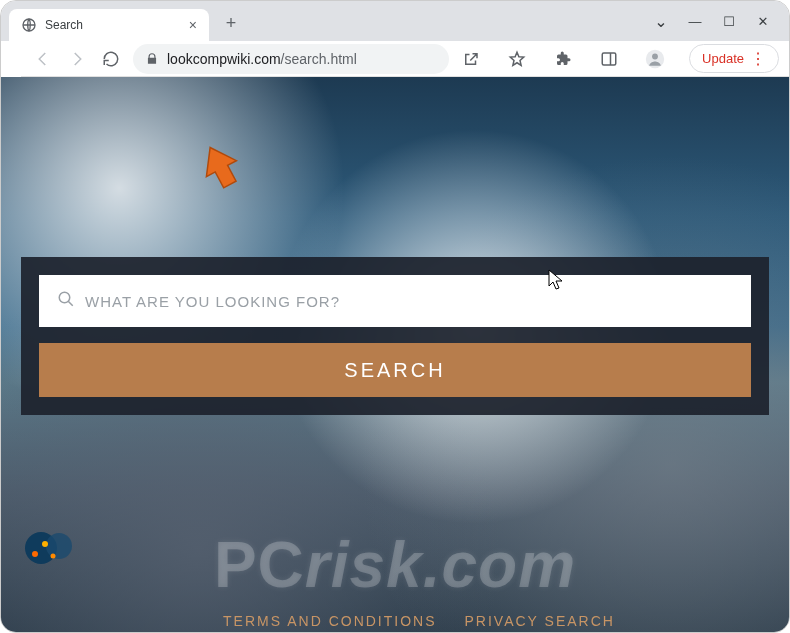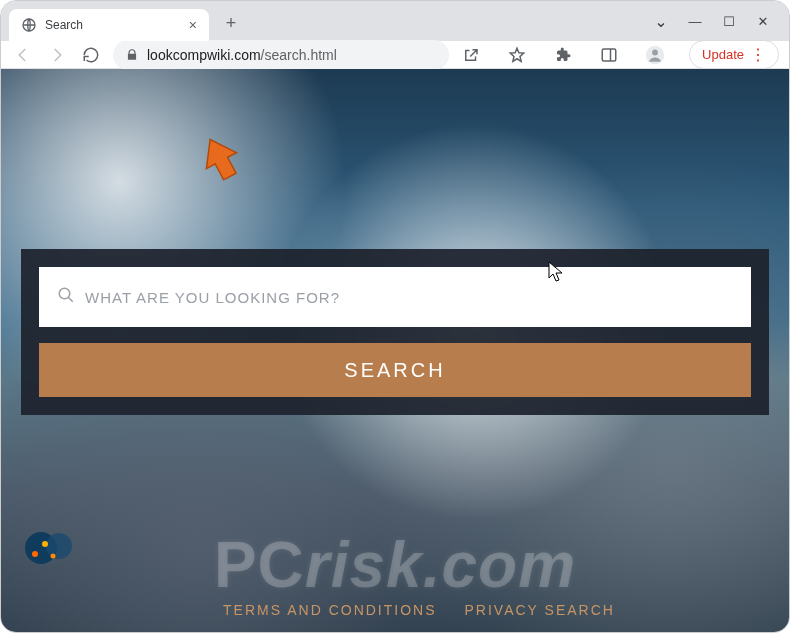--- a/index.html
+++ b/index.html
@@ -13,21 +13,21 @@
 .tab { background: #fff; border-radius: 8px 8px 0 0; padding: 8px 12px; display: flex; align-items: center; gap: 8px; min-width: 200px; position: relative; }
 .tab-favicon { width: 16px; height: 16px; display: flex; align-items: center; justify-content: center; color: #5f6368; }
 .tab-title { font-size: 12px; color: #3c4043; }
 .tab-close { margin-left: auto; font-size: 14px; color: #5f6368; cursor: pointer; }
 .new-tab { width: 28px; height: 28px; display: flex; align-items: center; justify-content: center; font-size: 18px; color: #5f6368; margin-left: 8px; margin-bottom: 4px; cursor: pointer; }
 .window-controls { margin-left: auto; display: flex; gap: 18px; margin-bottom: 10px; padding-right: 10px; align-items: center; }
 .win-ctrl { font-size: 13px; color: #3c4043; cursor: pointer; width: 16px; text-align: center; }
 .chev { font-size: 16px; }
 
 
-.toolbar { height: 28px; background: #fff; display: flex; align-items: center; padding: 0 10px; gap: 10px; border-bottom: 1px solid #e0e0e0; }
+.toolbar { height: 36px; background: #fff; display: flex; align-items: center; padding: 0 10px; gap: 10px; border-bottom: 1px solid #e0e0e0; margin-left: 20px; }
 .nav-btn { width: 24px; height: 24px; display: flex; align-items: center; justify-content: center; color: #5f6368; cursor: pointer; }
 .nav-btn.disabled { color: #bdc1c6; cursor: default; }
 .addr-bar { flex: 1; height: 30px; background: #f1f3f4; border-radius: 15px; display: flex; align-items: center; padding: 0 12px; gap: 8px; }
 .lock-icon { width: 14px; height: 14px; color: #5f6368; }
 .url-text { font-size: 14px; color: #202124; }
 .url-path { color: #5f6368; }
 .right-icons { display: flex; align-items: center; gap: 22px; }
 .right-icons .nav-btn { color: #5f6368; }
 .update-pill { border: 1px solid #dadce0; border-radius: 16px; padding: 4px 12px; font-size: 13px; color: #d93025; display: flex; align-items: center; gap: 6px; }
 .menu-dots { color: #d93025; font-size: 16px; }
@@ -36,27 +36,27 @@
 .page { flex: 1; position: relative; overflow: hidden; }
 .bg { position: absolute; inset: 0;
   background:
     radial-gradient(circle at 15% 20%, rgba(255,255,255,0.8) 0%, transparent 28%),
     radial-gradient(circle at 60% 45%, rgba(255,255,255,0.85) 0%, transparent 35%),
     radial-gradient(circle at 85% 70%, rgba(120,130,140,0.6) 0%, transparent 40%),
     radial-gradient(circle at 25% 85%, rgba(90,100,115,0.7) 0%, transparent 40%),
     linear-gradient(180deg, #1d3a52 0%, #2d5a7a 25%, #3a6a8a 45%, #5a7a8a 55%, #4a5a6a 75%, #2a3a48 100%);
 }
 .panel { position: absolute; left: 20px; right: 20px; top: 180px; background: rgba(28,34,45,0.92); padding: 18px; }
-.search-input-wrap { background: #fff; height: 60px; display: flex; align-items: center; padding: 0 18px; gap: 10px; }
+.search-input-wrap { background: #fff; height: 52px; display: flex; align-items: center; padding: 0 18px; gap: 10px; }
 .search-input-wrap input { border: none; outline: none; font-size: 15px; letter-spacing: 1px; color: #555; flex: 1; background: transparent; }
 .search-input-wrap input::placeholder { color: #9aa0a6; }
 .search-btn { background: #b77d4c; height: 54px; display: flex; align-items: center; justify-content: center; color: #fff; font-size: 20px; letter-spacing: 3px; margin-top: 16px; cursor: pointer; }
 
 
-.footer-links { position: absolute; bottom: 14px; width: 100%; text-align: left; display: flex; justify-content: center; gap: 28px; padding-left: 48px; }
+.footer-links { position: absolute; bottom: 3px; width: 100%; text-align: left; display: flex; justify-content: center; gap: 28px; padding-left: 48px; }
 .footer-links a { color: #c89565; font-size: 14px; letter-spacing: 2px; text-decoration: none; }
 
 
 .watermark { position: absolute; bottom: 30px; left: 50%; transform: translateX(-50%); font-size: 64px; font-style: italic; font-weight: bold; color: rgba(255,255,255,0.22); letter-spacing: 1px; pointer-events: none; white-space: nowrap; text-shadow: 0 0 6px rgba(255,255,255,0.1); }
 .watermark .pc { font-style: normal; }
 
 
 .arrow { position: absolute; top: 66px; left: 198px; width: 42px; height: 46px; pointer-events: none; }
 
 

